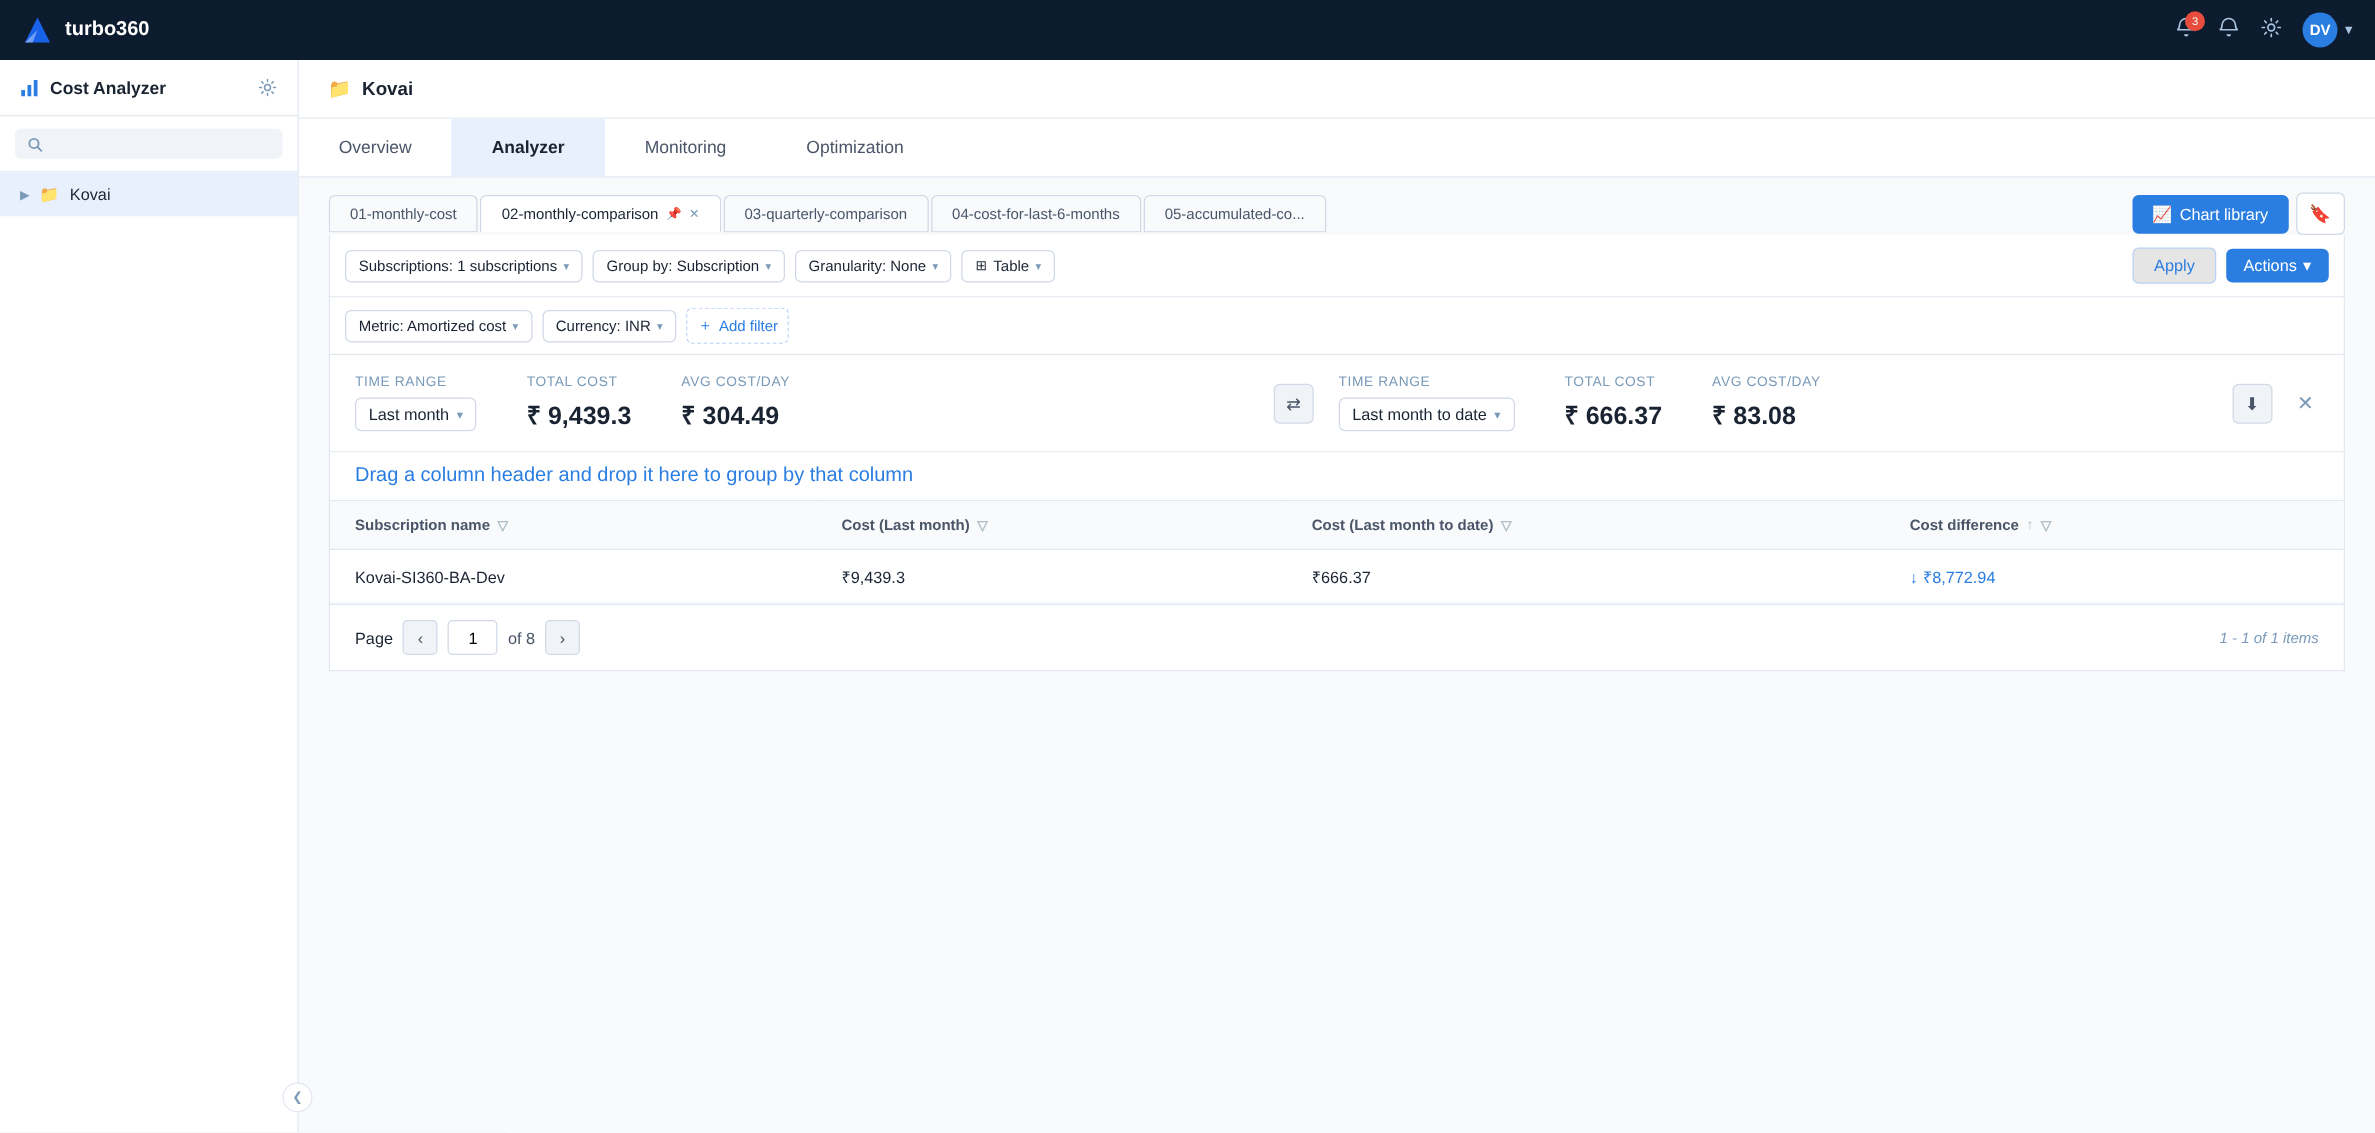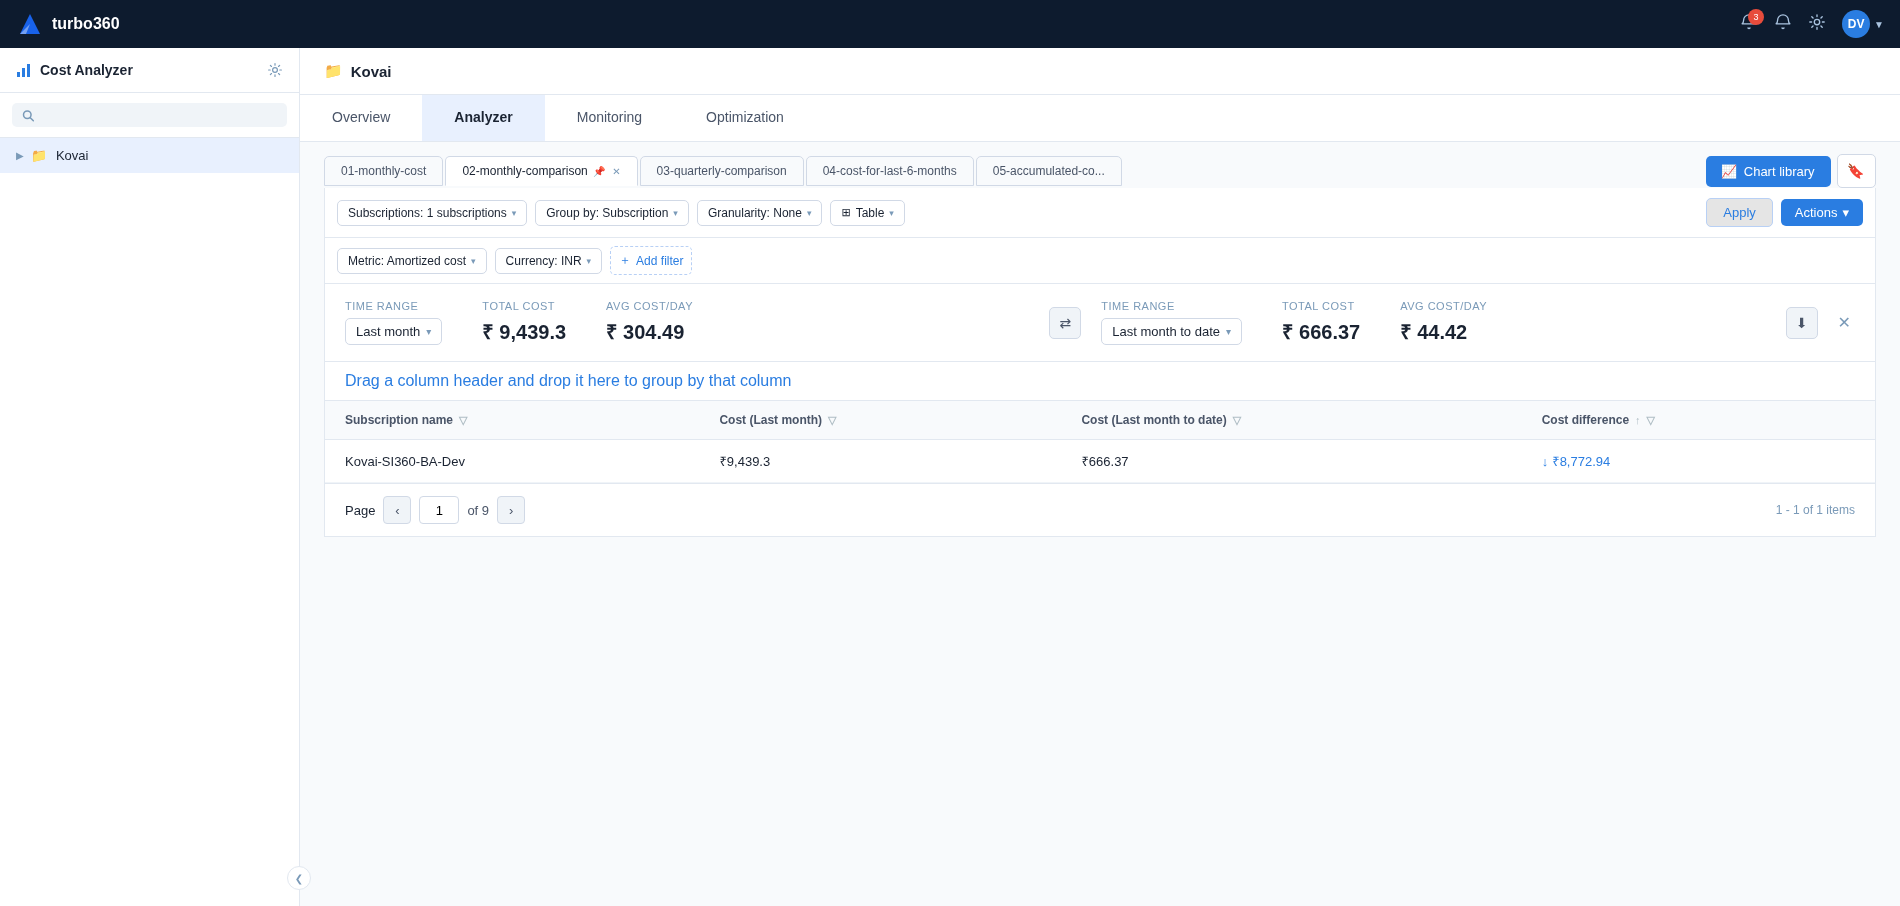--- a/index.html
+++ b/index.html
@@ -65,21 +65,21 @@
 
     
     .app-layout {
       display: flex;
       margin-top: 48px;
       height: calc(100vh - 48px);
     }
 
     
     .sidebar {
-      width: 300px;
+      width: 239px;
       background: #fff;
       border-right: 1px solid #e2e8f0;
       flex-shrink: 0;
       display: flex;
       flex-direction: column;
       position: relative;
     }
     .sidebar-header {
       display: flex;
       align-items: center;
@@ -437,21 +437,21 @@
     }
     .page-input {
       border: 1px solid #d1d9e6;
       border-radius: 4px;
       width: 40px;
       height: 28px;
       text-align: center;
       font-size: 13px;
     }
     .page-of { font-size: 13px; color: #4a5568; }
-    .pagination-right { margin-left: auto; font-size: 12px; color: #7a9ab8; }
+    .pagination-right { margin-left: auto; font-size: 12px; color: #7a9ab8; font-style: italic; }
 
     .subtabs-wrapper {
       display: flex;
       align-items: center;
       padding: 12px 0 0;
     }
   </style>
 </head>
 <body>
 
@@ -645,21 +645,21 @@
               <span>Last month to date</span>
               <span style="font-size:10px;color:#7a9ab8;">▾</span>
             </div>
           </div>
           <div class="tr-field">
             <span class="tr-label">Total cost</span>
             <span class="tr-value">₹ 666.37</span>
           </div>
           <div class="tr-field">
             <span class="tr-label">Avg cost/day</span>
-            <span class="tr-value">₹ 44.42</span>
+            <span class="tr-value">₹ 83.08</span>
           </div>
         </div>
 
         <div style="margin-left:auto; display:flex; gap:8px; align-items:center;">
           <div class="download-btn">⬇</div>
           <button class="close-summary-btn">✕</button>
         </div>
       </div>
 
       <div class="table-section">
@@ -707,20 +707,20 @@
               </td>
             </tr>
           </tbody>
         </table>
       </div>
 
       <div class="pagination-row">
         <span>Page</span>
         <div class="page-btn">‹</div>
         <input class="page-input" type="text" value="1" style="">
-        <span class="page-of">of 9</span>
+        <span class="page-of">of 8</span>
         <div class="page-btn">›</div>
         <span class="pagination-right">1 - 1 of 1 items</span>
       </div>
 
     </div>
   </main>
 </div>
 
 </body></html>

